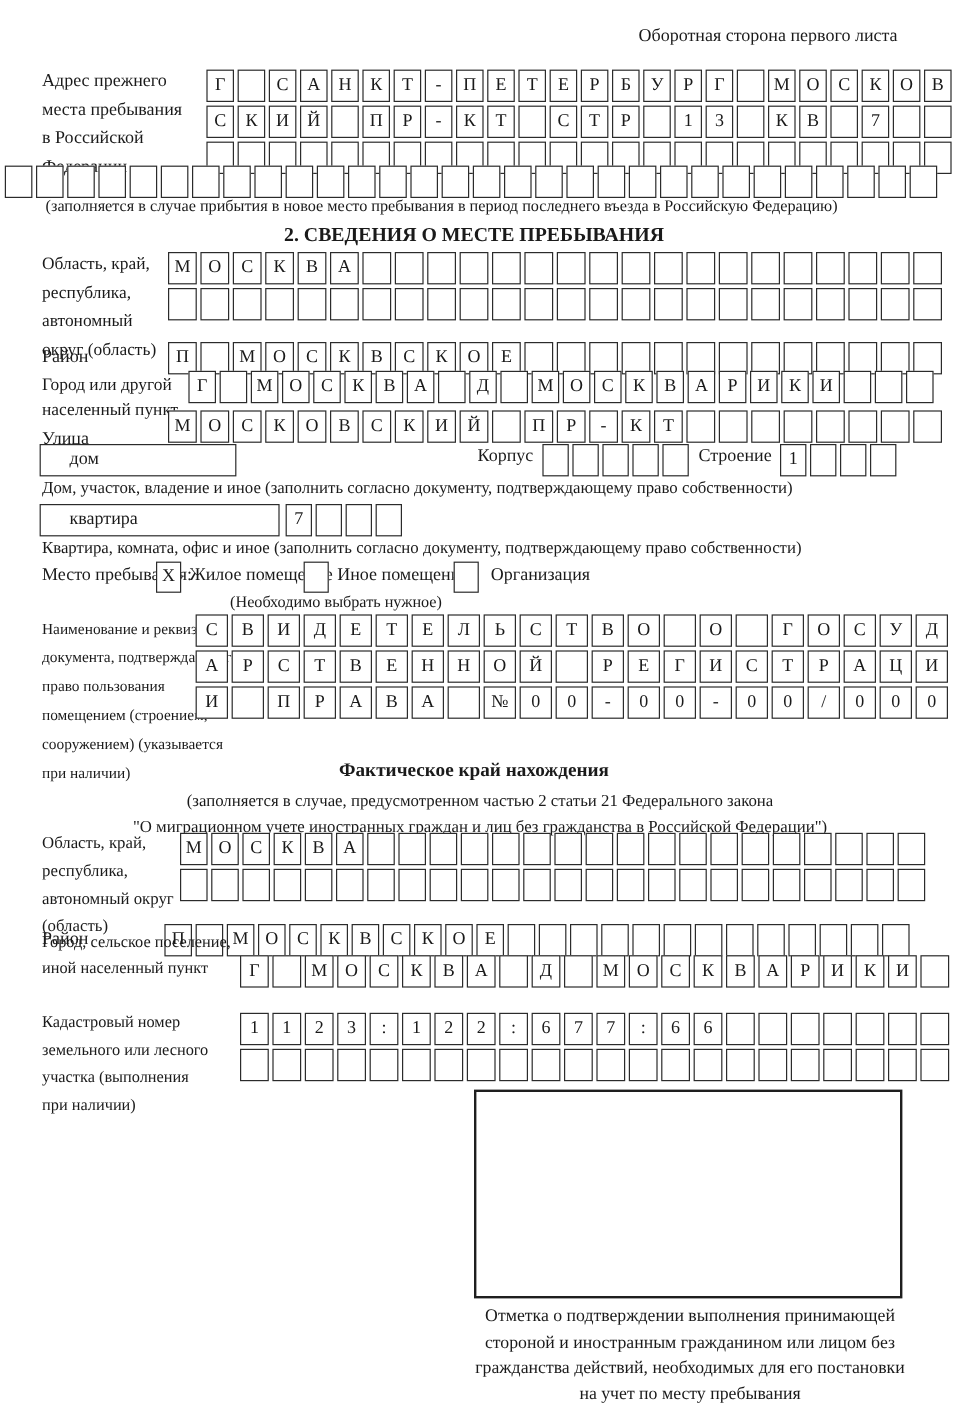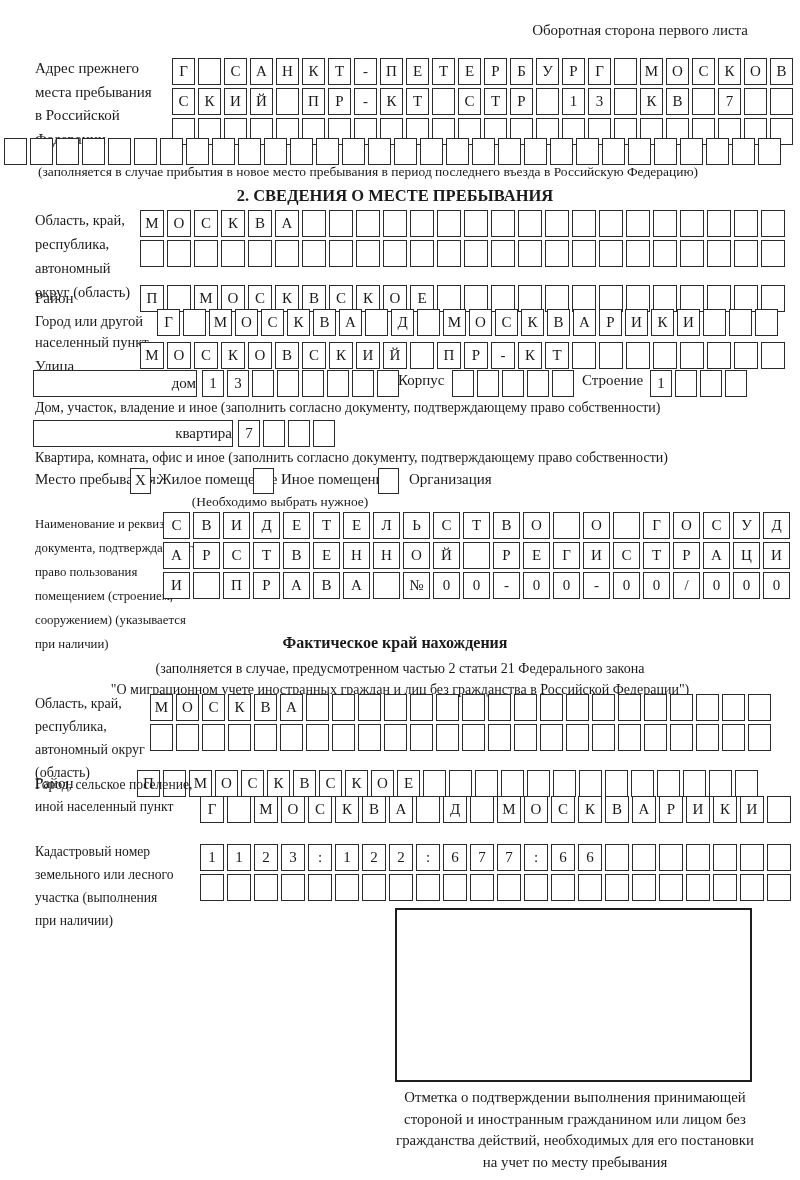--- a/index.html
+++ b/index.html
@@ -18,21 +18,21 @@
     width:24px;height:27px;margin-right:3px;
     border:1.7px solid #2b2b2b;background:#fff;
     text-align:center;font-size:15px;line-height:24px;
   }
   .cells.sm .cell{width:23px;}
   .cells.doc .cell{width:27px;}
   .cells.hs .cell{width:22px;height:27px;}
   .widebox{
     position:absolute;box-sizing:border-box;height:27px;
     border:1.7px solid #2b2b2b;background:#fff;
-    text-align:right;font-size:15px;line-height:24px;
+    text-align:left;font-size:15px;line-height:24px;padding-left:24px;
   }
   .cbox{
     position:absolute;box-sizing:border-box;width:21px;height:26px;
     border:1.6px solid #2b2b2b;background:#fff;
     text-align:center;font-size:15px;line-height:23px;
   }
   .note{font-size:13.5px;white-space:nowrap;}
   .center{text-align:center;}
   .heading{font-size:16.5px;font-weight:bold;}
   .stamp{
@@ -77,21 +77,20 @@
   <div class="abs lbl" style="left:35px;top:311px;font-size:14.5px;line-height:21px;">
       <div>Город или другой</div>
       <div>населенный пункт</div>
     </div>
   <div class="cells sm" style="left:157px;top:309px;"><span class="cell">Г</span><span class="cell"></span><span class="cell">М</span><span class="cell">О</span><span class="cell">С</span><span class="cell">К</span><span class="cell">В</span><span class="cell">А</span><span class="cell"></span><span class="cell">Д</span><span class="cell"></span><span class="cell">М</span><span class="cell">О</span><span class="cell">С</span><span class="cell">К</span><span class="cell">В</span><span class="cell">А</span><span class="cell">Р</span><span class="cell">И</span><span class="cell">К</span><span class="cell">И</span><span class="cell"></span><span class="cell"></span><span class="cell"></span></div>
 
   <div class="abs lbl" style="left:35px;top:344px;margin-top:11px;">Улица</div>
   <div class="cells" style="left:140px;top:342px;"><span class="cell">М</span><span class="cell">О</span><span class="cell">С</span><span class="cell">К</span><span class="cell">О</span><span class="cell">В</span><span class="cell">С</span><span class="cell">К</span><span class="cell">И</span><span class="cell">Й</span><span class="cell"></span><span class="cell">П</span><span class="cell">Р</span><span class="cell">-</span><span class="cell">К</span><span class="cell">Т</span><span class="cell"></span><span class="cell"></span><span class="cell"></span><span class="cell"></span><span class="cell"></span><span class="cell"></span><span class="cell"></span><span class="cell"></span></div>
 
   <div class="widebox" style="left:33px;top:370px;width:164px;">дом</div>
-  <div class="cells hs" style="left:202px;top:370px;"><span class="cell">1</span><span class="cell">3</span><span class="cell"></span><span class="cell"></span><span class="cell"></span><span class="cell"></span><span class="cell"></span><span class="cell"></span></div>
   <div class="abs inl" style="left:398px;top:372px;">Корпус</div>
   <div class="cells hs" style="left:452px;top:370px;"><span class="cell"></span><span class="cell"></span><span class="cell"></span><span class="cell"></span><span class="cell"></span></div>
   <div class="abs inl" style="left:582px;top:372px;">Строение</div>
   <div class="abs note" style="left:35px;top:400px;font-size:14px;">Дом, участок, владение и иное (заполнить согласно документу, подтверждающему право собственности)</div>
   <div class="cells hs" style="left:650px;top:370px;"><span class="cell">1</span><span class="cell"></span><span class="cell"></span><span class="cell"></span></div>
 
   <div class="widebox" style="left:33px;top:420px;width:200px;">квартира</div>
   <div class="cells hs" style="left:238px;top:420px;"><span class="cell">7</span><span class="cell"></span><span class="cell"></span><span class="cell"></span></div>
   <div class="abs note" style="left:35px;top:450px;font-size:14px;">Квартира, комната, офис и иное (заполнить согласно документу, подтверждающему право собственности)</div>
 

